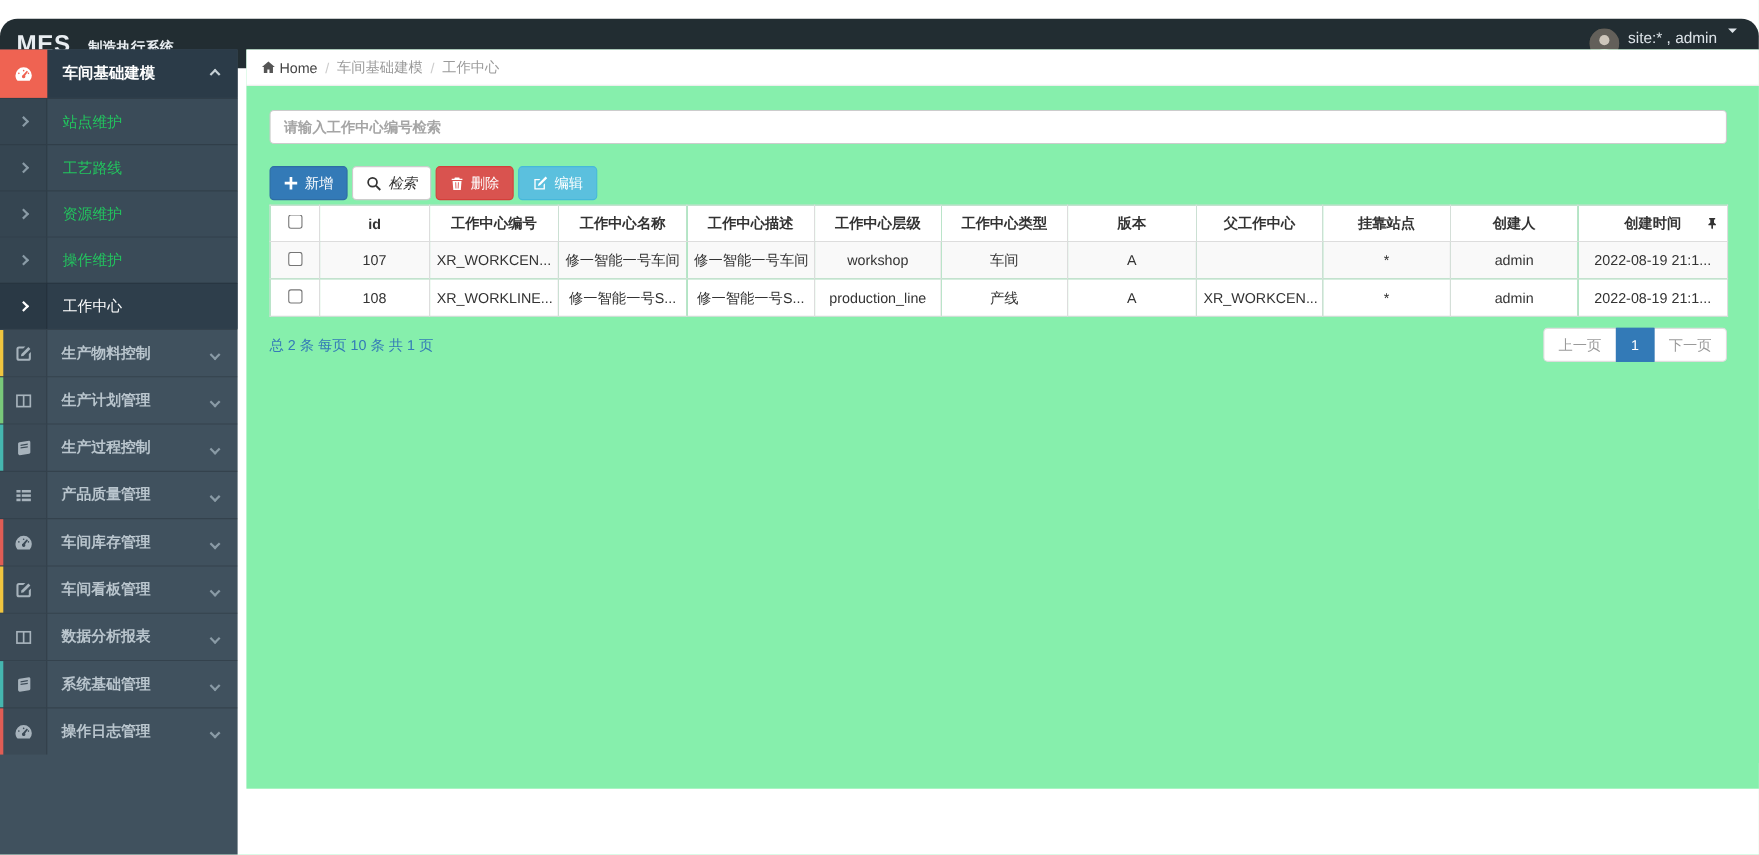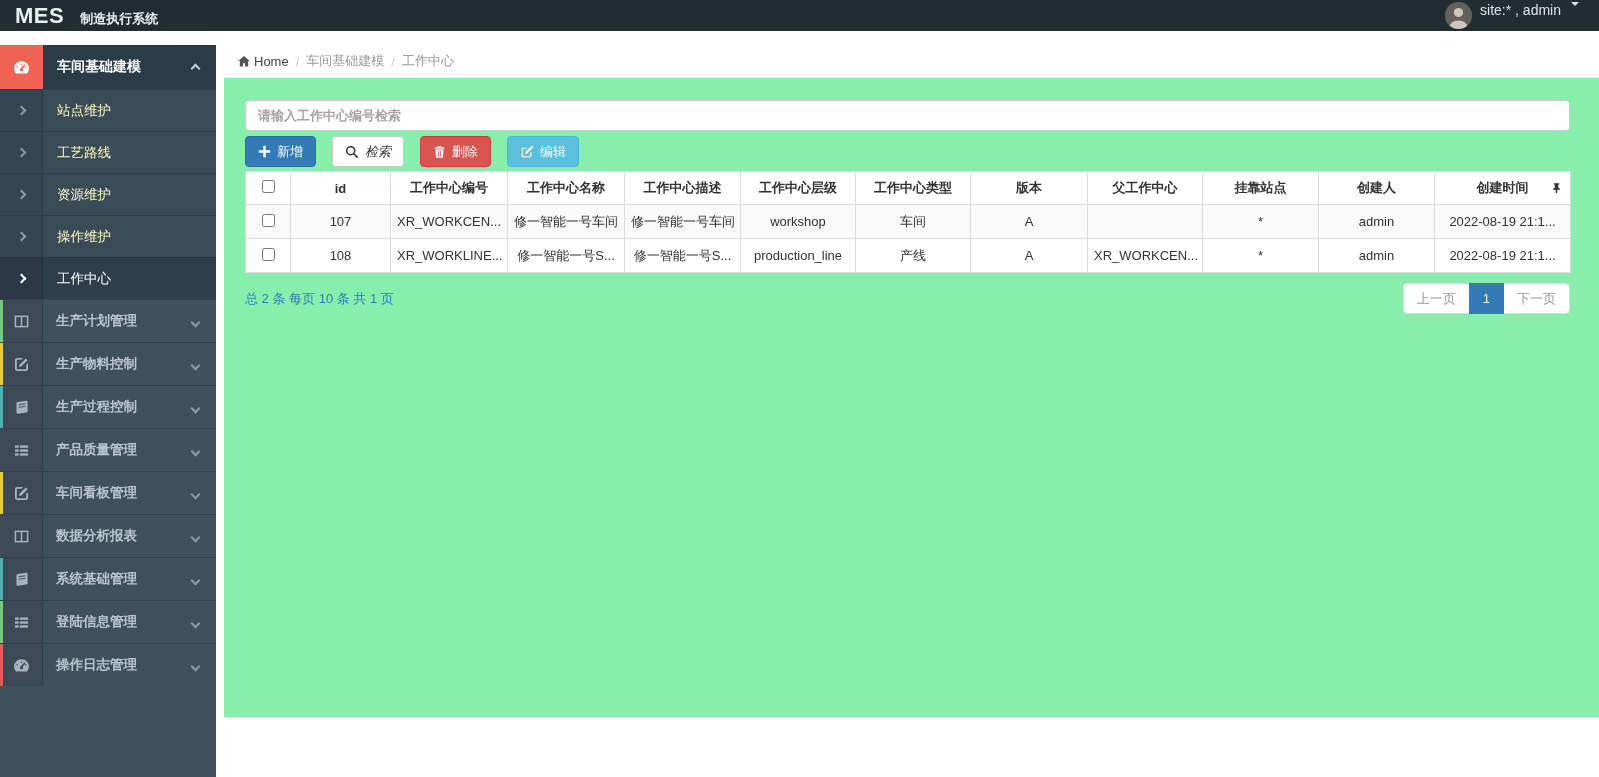--- a/index.html
+++ b/index.html
@@ -3,40 +3,41 @@
 <meta charset="utf-8">
 <style>
   * { box-sizing: border-box; }
   html,body { margin:0; padding:0; }
   body {
     width:1599px; height:777px; position:relative; overflow:hidden;
     background:#fff; font-family:"Liberation Sans","DejaVu Sans",sans-serif;
   }
   
   .navbar {
-    position:absolute; top:0; left:0; width:1599px; height:31px;
+    position:absolute; top:17px; left:0; width:1599px; height:45px;
     background:#222d32; display:flex; justify-content:space-between; align-items:center;
     padding:0 20px 0 15px;
+    border-radius:16px;
   }
   .logo { display:flex; align-items:baseline; color:#e8edf1; }
   .logo-bold { font-size:22px; font-weight:bold; letter-spacing:0.5px; }
   .logo-rest { font-size:13px; font-weight:bold; margin-left:16px; }
   .user-menu { display:flex; align-items:flex-start; gap:8px; color:#dde4e9; font-size:14px; cursor:pointer; }
   .avatar { width:27px; height:27px; border-radius:50%; overflow:hidden; flex:0 0 auto; background:#5a564e; }
   .caret-down {
     display:inline-block; width:0; height:0; margin-left:2px;
     border-left:4px solid transparent; border-right:4px solid transparent; border-top:4px solid #dde4e9;
   }
   
   .sidebar { position:absolute; top:45px; left:0; width:216px; height:732px; background:#40515e; }
   .sgroup-header { height:44px; display:flex; align-items:center; background:#2b3b48; cursor:pointer; }
   .sgroup-header .iblock { width:43px; height:44px; background:#ef6352; color:#fff; display:flex; align-items:center; justify-content:center; }
   .sgroup-header .glabel { flex:1; padding-left:14px; color:#fff; font-weight:bold; font-size:14px; }
   .sgroup-header .chev-wrap { margin-right:17px; color:#c6d0d6; }
-  .subitem { height:42px; display:flex; align-items:center; background:#3a4b58; border-top:1px solid rgba(0,0,0,.16); color:#fef9c3; font-size:13.5px; cursor:pointer; }
+  .subitem { height:42px; display:flex; align-items:center; background:#3a4b58; border-top:1px solid rgba(0,0,0,.16); color:#22c55e; font-size:13.5px; cursor:pointer; }
   .subitem .icol { width:43px; align-self:stretch; display:flex; align-items:center; justify-content:center; background:rgba(0,0,0,.08); border-right:1px solid rgba(0,0,0,.14); color:#8a9ba6; }
   .subitem .slabel { padding-left:14px; }
   .subitem.active { background:#2e3e4b; color:#fff; }
   .subitem.active .icol { color:#fff; }
   .sgroup { height:43px; display:flex; align-items:center; border-top:1px solid rgba(0,0,0,.18); color:#b9c5cd; font-weight:bold; font-size:13.5px; position:relative; cursor:pointer; }
   .sgroup .stripe { position:absolute; left:0; top:0; bottom:0; width:3px; }
   .sgroup .icol { width:43px; align-self:stretch; display:flex; align-items:center; justify-content:center; background:rgba(0,0,0,.08); border-right:1px solid rgba(0,0,0,.14); color:#a7b3bc; }
   .sgroup .glabel { flex:1; padding-left:13px; }
   .sgroup .chev-wrap { margin-right:17px; color:#8a9ba6; }
   .chev { display:inline-block; width:7px; height:7px; border-right:2px solid currentColor; border-bottom:2px solid currentColor; }
@@ -49,21 +50,21 @@
   .breadcrumb .home-link { display:flex; align-items:center; gap:3px; color:#444; cursor:pointer; }
   .breadcrumb .home-link .hicon { color:#555; display:flex; }
   .breadcrumb .sep { color:#ccc; }
   .crumb { color:#9a9a9a; }
   .content { padding:22px 37px 0 21px; }
   .search-input {
     width:100%; height:31px; border:1px solid #ccc; border-radius:4px; padding:0 12px;
     font-size:13px; color:#555; outline:none; font-family:inherit;font-weight:bold;
   }
   .search-input::placeholder { color:#a5a5a5; }
-  .toolbar { margin-top:5px; display:flex; gap:16px; }
+  .toolbar { margin-top:20px; display:flex; gap:4px; }
   .btn { height:31px; padding:0 12px; font-size:13px; border-radius:4px; display:flex; align-items:center; gap:6px; border:1px solid transparent; cursor:pointer; font-family:inherit; }
   .btn-primary { background:#337ab7; border-color:#2e6da4; color:#fff; }
   .btn-default { background:#fff; border-color:#ccc; color:#333;font-style:italic; }
   .btn-danger  { background:#d9534f; border-color:#d43f3a; color:#fff; }
   .btn-info    { background:#5bc0de; border-color:#46b8da; color:#fff; }
   .btn .bicon { display:flex; align-items:center; }
   
   .table-wrap { margin-top:4px; }
   table { width:1325px; border-collapse:collapse; table-layout:fixed; font-size:13px; color:#333; }
   th, td { border:1px solid #ddd; text-align:center; padding:0 6px; overflow:hidden; white-space:nowrap; }
@@ -137,39 +138,39 @@
       </div>
       <div class="subitem active">
         <span class="icol">
           <span class="chev right"></span>
         </span>
         <span class="slabel">工作中心</span>
       </div>
     </div>
   <div id="groups">
       <div class="sgroup">
+        <span class="stripe" style="background: rgb(240, 197, 63);"></span>
+        <span class="icol">
+          <svg width="15" height="15" viewBox="0 0 16 16">
+            <path fill="currentColor" d="M1 3.5A2.5 2.5 0 0 1 3.5 1h6.2L7.6 3H3.5a.5.5 0 0 0-.5.5v9c0 .3.2.5.5.5h9c.3 0 .5-.2.5-.5V8.4l2-2v6.1a2.5 2.5 0 0 1-2.5 2.5h-9A2.5 2.5 0 0 1 1 12.5v-9z"></path>
+            <path fill="currentColor" d="M5.8 8.3L12.6 1.5 14.5 3.4 7.7 10.2 5.4 10.6z"></path>
+          </svg>
+        </span>
+        <span class="glabel">生产物料控制</span>
+        <span class="chev-wrap"><span class="chev down"></span></span>
+      </div>
+      <div class="sgroup">
         <span class="stripe" style="background: rgb(121, 200, 121);"></span>
         <span class="icol">
           <svg width="15" height="15" viewBox="0 0 16 16">
             <rect x="1.5" y="2.5" width="13" height="11" fill="none" stroke="currentColor" stroke-width="1.6"></rect>
             <line x1="8" y1="2.5" x2="8" y2="13.5" stroke="currentColor" stroke-width="1.6"></line>
           </svg>
         </span>
         <span class="glabel">生产计划管理</span>
-        <span class="chev-wrap"><span class="chev down"></span></span>
-      </div>
-      <div class="sgroup">
-        <span class="stripe" style="background: rgb(240, 197, 63);"></span>
-        <span class="icol">
-          <svg width="15" height="15" viewBox="0 0 16 16">
-            <path fill="currentColor" d="M1 3.5A2.5 2.5 0 0 1 3.5 1h6.2L7.6 3H3.5a.5.5 0 0 0-.5.5v9c0 .3.2.5.5.5h9c.3 0 .5-.2.5-.5V8.4l2-2v6.1a2.5 2.5 0 0 1-2.5 2.5h-9A2.5 2.5 0 0 1 1 12.5v-9z"></path>
-            <path fill="currentColor" d="M5.8 8.3L12.6 1.5 14.5 3.4 7.7 10.2 5.4 10.6z"></path>
-          </svg>
-        </span>
-        <span class="glabel">生产物料控制</span>
         <span class="chev-wrap"><span class="chev down"></span></span>
       </div>
       <div class="sgroup">
         <span class="stripe" style="background: rgb(69, 182, 175);"></span>
         <span class="icol">
           <svg width="15" height="15" viewBox="0 0 16 16">
             <path fill="currentColor" d="M13.2.8L4 2.2c-.8.1-1.4.8-1.4 1.6v9.4c0 .9.8 1.6 1.7 1.5l9-1.4c.7-.1 1.2-.7 1.2-1.4V2.2c0-.9-.8-1.5-1.6-1.4zM5 4.5l7-1.1v1.2l-7 1.1V4.5zm0 2.6l7-1.1v1.2l-7 1.1V7.1z"></path>
           </svg>
         </span>
         <span class="glabel">生产过程控制</span>
@@ -185,20 +186,30 @@
               <rect x="6.2" y="6.8" width="8.8" height="2.5"></rect>
               <rect x="1" y="11" width="4" height="2.5"></rect>
               <rect x="6.2" y="11" width="8.8" height="2.5"></rect>
             </g>
           </svg>
         </span>
         <span class="glabel">产品质量管理</span>
         <span class="chev-wrap"><span class="chev down"></span></span>
       </div>
       <div class="sgroup">
+        <span class="stripe" style="background: rgb(224, 93, 85);"></span>
+        <span class="icol">
+          <svg width="17" height="17" viewBox="0 0 16 16">
+            <path fill="currentColor" d="M8 2a7 7 0 0 0-7 7c0 1.8.7 3.4 1.8 4.6h10.4A6.97 6.97 0 0 0 15 9a7 7 0 0 0-7-7zM8 4.2c.4 0 .7.3.7.7s-.3.7-.7.7-.7-.3-.7-.7.3-.7.7-.7zM3.9 6.5c.4 0 .7.3.7.7s-.3.7-.7.7-.7-.3-.7-.7.3-.7.7-.7zm8.2 0c.4 0 .7.3.7.7s-.3.7-.7.7-.7-.3-.7-.7.3-.7.7-.7zm-1.4-1.6l1 .9-2.5 3.4c.2.3.3.5.3.8a1.5 1.5 0 1 1-2.1-1.4l3.3-3.7z"></path>
+          </svg>
+        </span>
+        <span class="glabel">车间库存管理</span>
+        <span class="chev-wrap"><span class="chev down"></span></span>
+      </div>
+      <div class="sgroup">
         <span class="stripe" style="background: rgb(240, 197, 63);"></span>
         <span class="icol">
           <svg width="15" height="15" viewBox="0 0 16 16">
             <path fill="currentColor" d="M1 3.5A2.5 2.5 0 0 1 3.5 1h6.2L7.6 3H3.5a.5.5 0 0 0-.5.5v9c0 .3.2.5.5.5h9c.3 0 .5-.2.5-.5V8.4l2-2v6.1a2.5 2.5 0 0 1-2.5 2.5h-9A2.5 2.5 0 0 1 1 12.5v-9z"></path>
             <path fill="currentColor" d="M5.8 8.3L12.6 1.5 14.5 3.4 7.7 10.2 5.4 10.6z"></path>
           </svg>
         </span>
         <span class="glabel">车间看板管理</span>
         <span class="chev-wrap"><span class="chev down"></span></span>
       </div>
@@ -213,37 +224,20 @@
         <span class="chev-wrap"><span class="chev down"></span></span>
       </div>
       <div class="sgroup">
         <span class="stripe" style="background: rgb(69, 182, 175);"></span>
         <span class="icol">
           <svg width="15" height="15" viewBox="0 0 16 16">
             <path fill="currentColor" d="M13.2.8L4 2.2c-.8.1-1.4.8-1.4 1.6v9.4c0 .9.8 1.6 1.7 1.5l9-1.4c.7-.1 1.2-.7 1.2-1.4V2.2c0-.9-.8-1.5-1.6-1.4zM5 4.5l7-1.1v1.2l-7 1.1V4.5zm0 2.6l7-1.1v1.2l-7 1.1V7.1z"></path>
           </svg>
         </span>
         <span class="glabel">系统基础管理</span>
-        <span class="chev-wrap"><span class="chev down"></span></span>
-      </div>
-      <div class="sgroup">
-        <span class="stripe" style="background: rgb(121, 200, 121);"></span>
-        <span class="icol">
-          <svg width="15" height="15" viewBox="0 0 16 16">
-            <g fill="currentColor">
-              <rect x="1" y="2.6" width="4" height="2.5"></rect>
-              <rect x="6.2" y="2.6" width="8.8" height="2.5"></rect>
-              <rect x="1" y="6.8" width="4" height="2.5"></rect>
-              <rect x="6.2" y="6.8" width="8.8" height="2.5"></rect>
-              <rect x="1" y="11" width="4" height="2.5"></rect>
-              <rect x="6.2" y="11" width="8.8" height="2.5"></rect>
-            </g>
-          </svg>
-        </span>
-        <span class="glabel">登陆信息管理</span>
         <span class="chev-wrap"><span class="chev down"></span></span>
       </div>
       <div class="sgroup">
         <span class="stripe" style="background: rgb(224, 93, 85);"></span>
         <span class="icol">
           <svg width="17" height="17" viewBox="0 0 16 16">
             <path fill="currentColor" d="M8 2a7 7 0 0 0-7 7c0 1.8.7 3.4 1.8 4.6h10.4A6.97 6.97 0 0 0 15 9a7 7 0 0 0-7-7zM8 4.2c.4 0 .7.3.7.7s-.3.7-.7.7-.7-.3-.7-.7.3-.7.7-.7zM3.9 6.5c.4 0 .7.3.7.7s-.3.7-.7.7-.7-.3-.7-.7.3-.7.7-.7zm8.2 0c.4 0 .7.3.7.7s-.3.7-.7.7-.7-.3-.7-.7.3-.7.7-.7zm-1.4-1.6l1 .9-2.5 3.4c.2.3.3.5.3.8a1.5 1.5 0 1 1-2.1-1.4l3.3-3.7z"></path>
           </svg>
         </span>
         <span class="glabel">操作日志管理</span>

